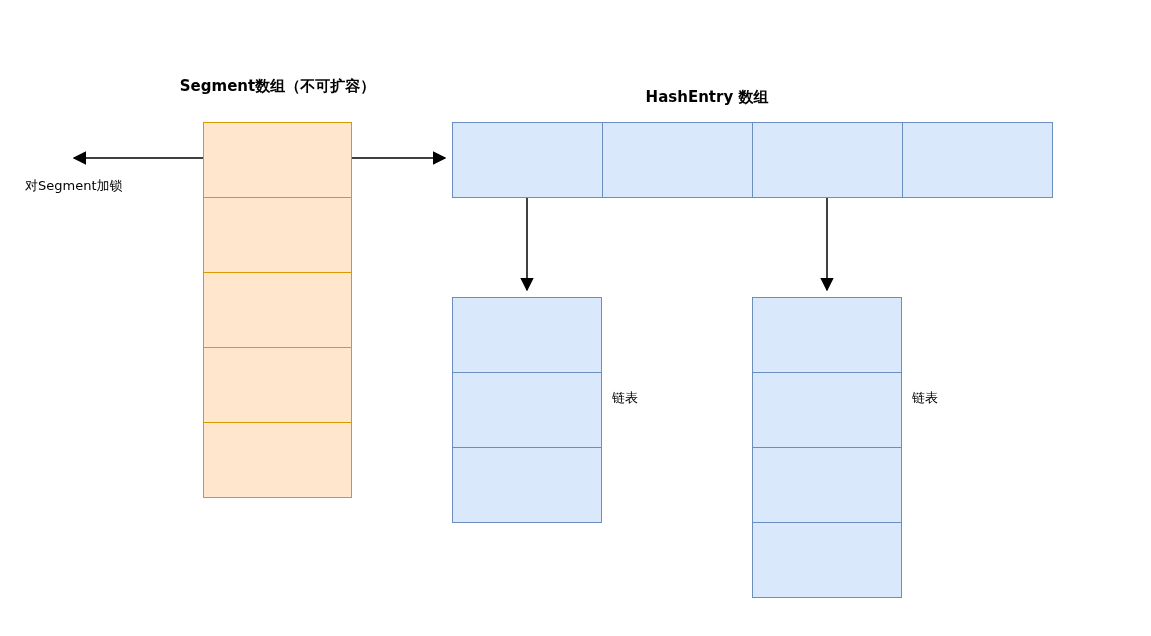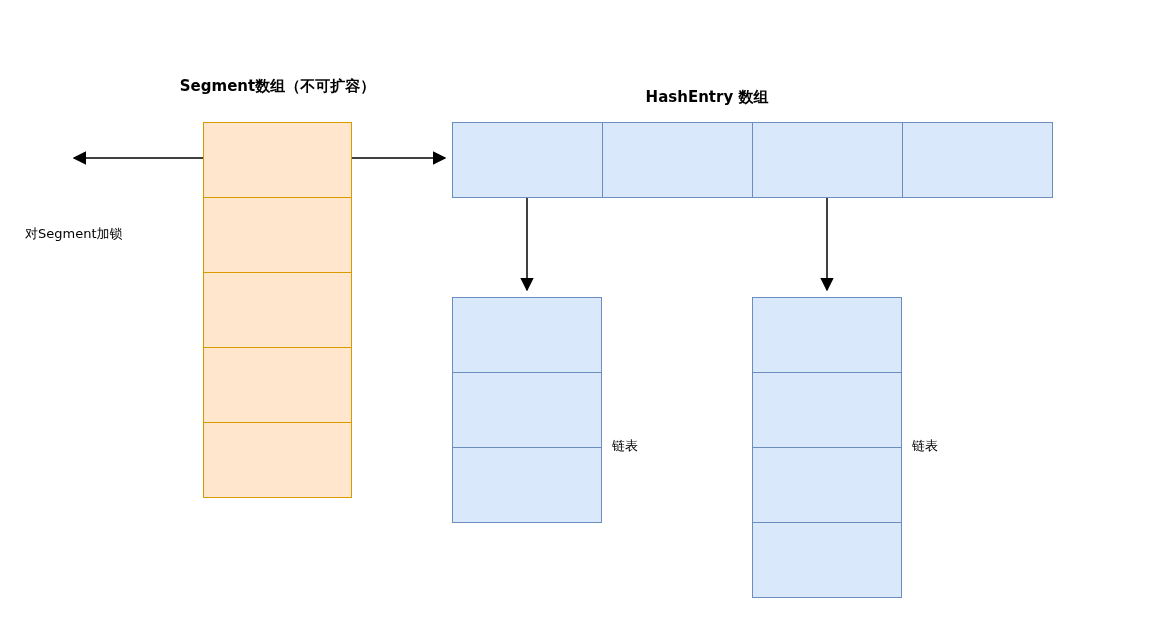--- a/index.html
+++ b/index.html
@@ -38,21 +38,20 @@
     color: #000000;
     white-space: nowrap;
   }
   .seg-title { left: 160px; top: 77px; width: 235px; text-align: center; }
   .he-title  { left: 602px; top: 88px; width: 210px; text-align: center; }
   .label {
     position: absolute;
     font-size: 13px;
     color: #000000;
     white-space: nowrap;
-    margin-top: 48px;
   }
   .lock-label { left: 25px; top: 177px; }
   .list-label-1 { left: 612px; top: 389px; }
   .list-label-2 { left: 912px; top: 389px; }
 
   .array { position: absolute; display: flex; }
   .v-array { flex-direction: column; }
   .h-array { flex-direction: row; }
 
   .segment-array { left: 203px; top: 122px; width: 149px; }

